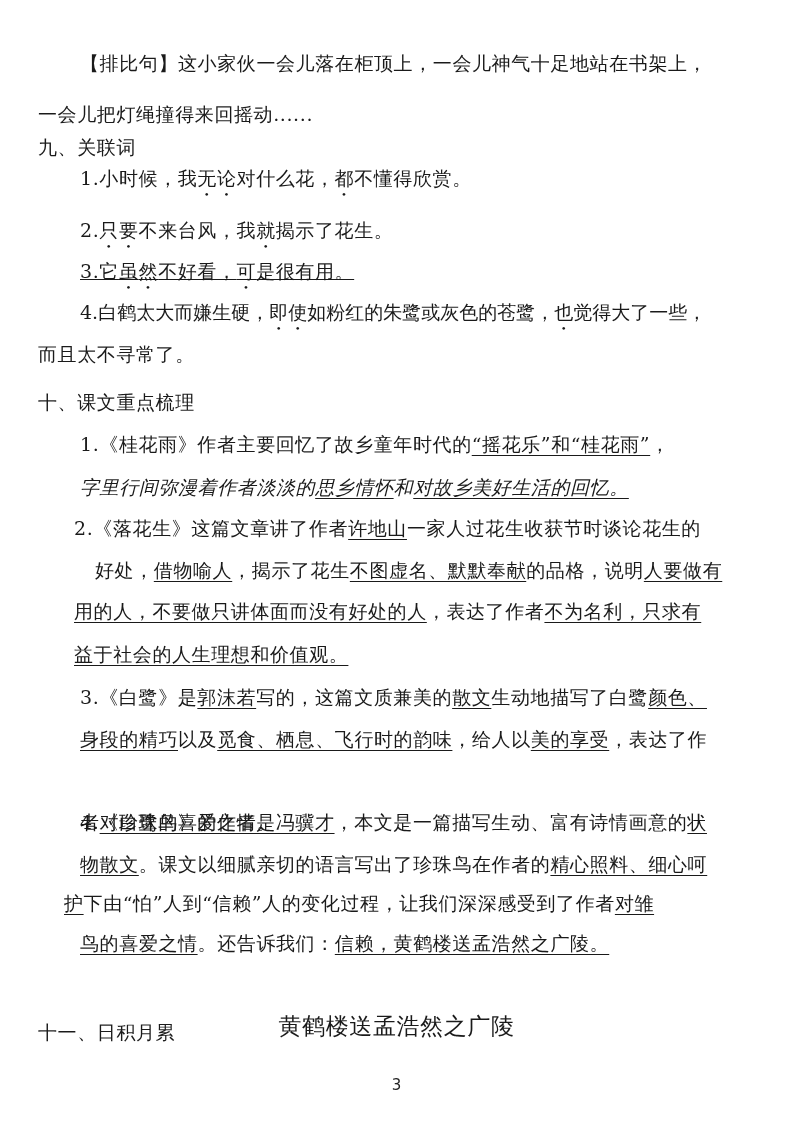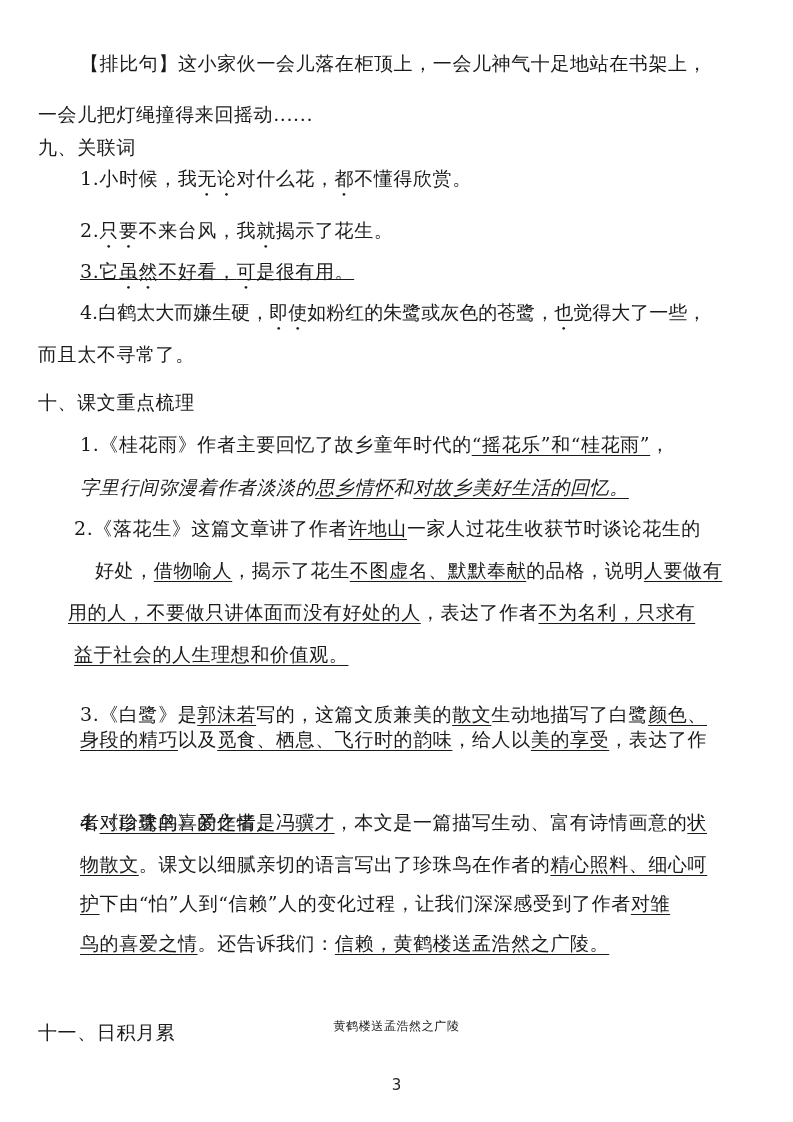--- a/index.html
+++ b/index.html
@@ -16,21 +16,21 @@
     letter-spacing: 0.6px;
   }
   .u { text-decoration: underline; text-underline-offset: 4px; text-decoration-thickness: 1px; }
   .dot {
     text-emphasis: filled dot;
     text-emphasis-position: under right;
     -webkit-text-emphasis: filled dot;
     -webkit-text-emphasis-position: under;
   }
   .heading { font-size: 19px; }
-  .poem-title { font-size: 12px; }
+  .poem-title { font-size: 23px; }
   .page-num {
     position: absolute; left: 0; width: 793px; text-align: center;
     top: 1076px; font-size: 15px;
     font-family: "DejaVu Sans", "Liberation Sans", sans-serif;
     color: #222;
   }
 </style>
 </head>
 <body>
 
@@ -47,28 +47,28 @@
 <div class="line" style="left:80px; top:300px; letter-spacing:0px;"><span>4.白鹤太大而嫌生硬，</span><span class="dot">即</span><span class="dot">使</span><span>如粉红的朱鹭或灰色的苍鹭，</span><span class="dot">也</span><span>觉得大了一些，</span></div>
 <div class="line" style="left:38px; top:342px;">而且太不寻常了。</div>
 
 <div class="line heading" style="left:38px; top:390px;">十、课文重点梳理</div>
 
 <div class="line" style="left:80px; top:432px;text-align:right;"><span>1.《桂花雨》作者主要回忆了故乡童年时代的</span><span class="u">“摇花乐”和“桂花雨”</span><span>，</span></div>
 <div class="line" style="left:80px; top:475px;font-style:italic;"><span>字里行间弥漫着作者淡淡的</span><span class="u">思乡情怀</span><span>和</span><span class="u">对故乡美好生活的回忆。</span></div>
 
 <div class="line" style="left:74px; top:516px;"><span>2.《落花生》这篇文章讲了作者</span><span class="u">许地山</span><span>一家人过花生收获节时谈论花生的</span></div>
 <div class="line" style="left:74px; top:558px;margin-left:21px;"><span>好处，</span><span class="u">借物喻人</span><span>，揭示了花生</span><span class="u">不图虚名、默默奉献</span><span>的品格，说明</span><span class="u">人要做有</span></div>
-<div class="line" style="left:68px; top:600px;"><span class="u">用的人，不要做只讲体面而没有好处的人</span><span>，表达了作者</span><span class="u">不为名利，只求有</span></div>
+<div class="line" style="left:74px; top:600px;font-family:Liberation Serif, serif;"><span class="u">用的人，不要做只讲体面而没有好处的人</span><span>，表达了作者</span><span class="u">不为名利，只求有</span></div>
 <div class="line" style="left:74px; top:642px;"><span class="u">益于社会的人生理想和价值观。</span></div>
 
-<div class="line" style="left:80px; top:702px;"><span>3.《白鹭》是</span><span class="u">郭沫若</span><span>写的，这篇文质兼美的</span><span class="u">散文</span><span>生动地描写了白鹭</span><span class="u">颜色、</span></div>
+<div class="line" style="left:80px; top:685px;"><span>3.《白鹭》是</span><span class="u">郭沫若</span><span>写的，这篇文质兼美的</span><span class="u">散文</span><span>生动地描写了白鹭</span><span class="u">颜色、</span></div>
 <div class="line" style="left:80px; top:727px;"><span class="u">身段的精巧</span><span>以及</span><span class="u">觅食、栖息、飞行时的韵味</span><span>，给人以</span><span class="u">美的享受</span><span>，表达了作</span></div>
 <div class="line" style="left:80px; top:768px;margin-top:42px;"><span>者</span><span class="u">对白鹭的喜爱之情。</span></div>
 
 <div class="line" style="left:80px; top:810px;"><span>4.《珍珠鸟》的作者是</span><span class="u">冯骥才</span><span>，本文是一篇描写生动、富有诗情画意的</span><span class="u">状</span></div>
 <div class="line" style="left:80px; top:852px;"><span class="u">物散文</span><span>。课文以细腻亲切的语言写出了珍珠鸟在作者的</span><span class="u">精心照料、细心呵</span></div>
-<div class="line" style="left:80px; top:891px;"><span class="u">护</span><span>下由“怕”人到“信赖”人的变化过程，让我们深深感受到了作者</span><span class="u">对雏</span></div>
+<div class="line" style="left:64px; top:891px;"><span class="u">护</span><span>下由“怕”人到“信赖”人的变化过程，让我们深深感受到了作者</span><span class="u">对雏</span></div>
 <div class="line" style="left:80px; top:931px;"><span class="u">鸟的喜爱之情</span><span>。还告诉我们：</span><span class="u">信赖，黄鹤楼送孟浩然之广陵。</span></div>
 
 <div class="line heading" style="left:38px; top:1020px;">十一、日积月累</div>
 <div class="line poem-title" style="left:0; width:793px; text-align:center; top:1014px;">黄鹤楼送孟浩然之广陵</div>
 
 <div class="page-num">3</div>
 
 </body></html>

